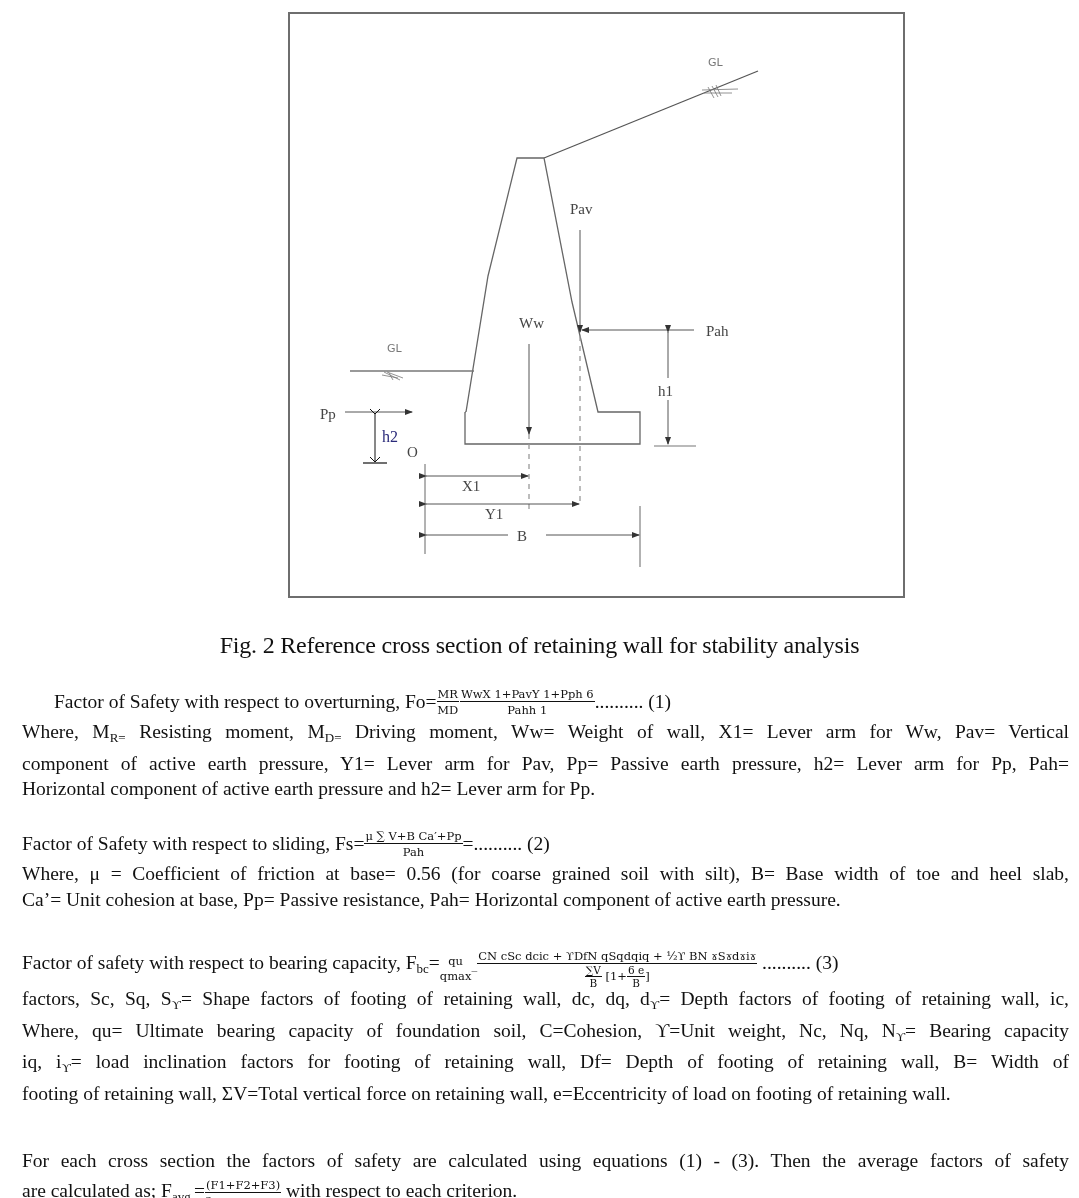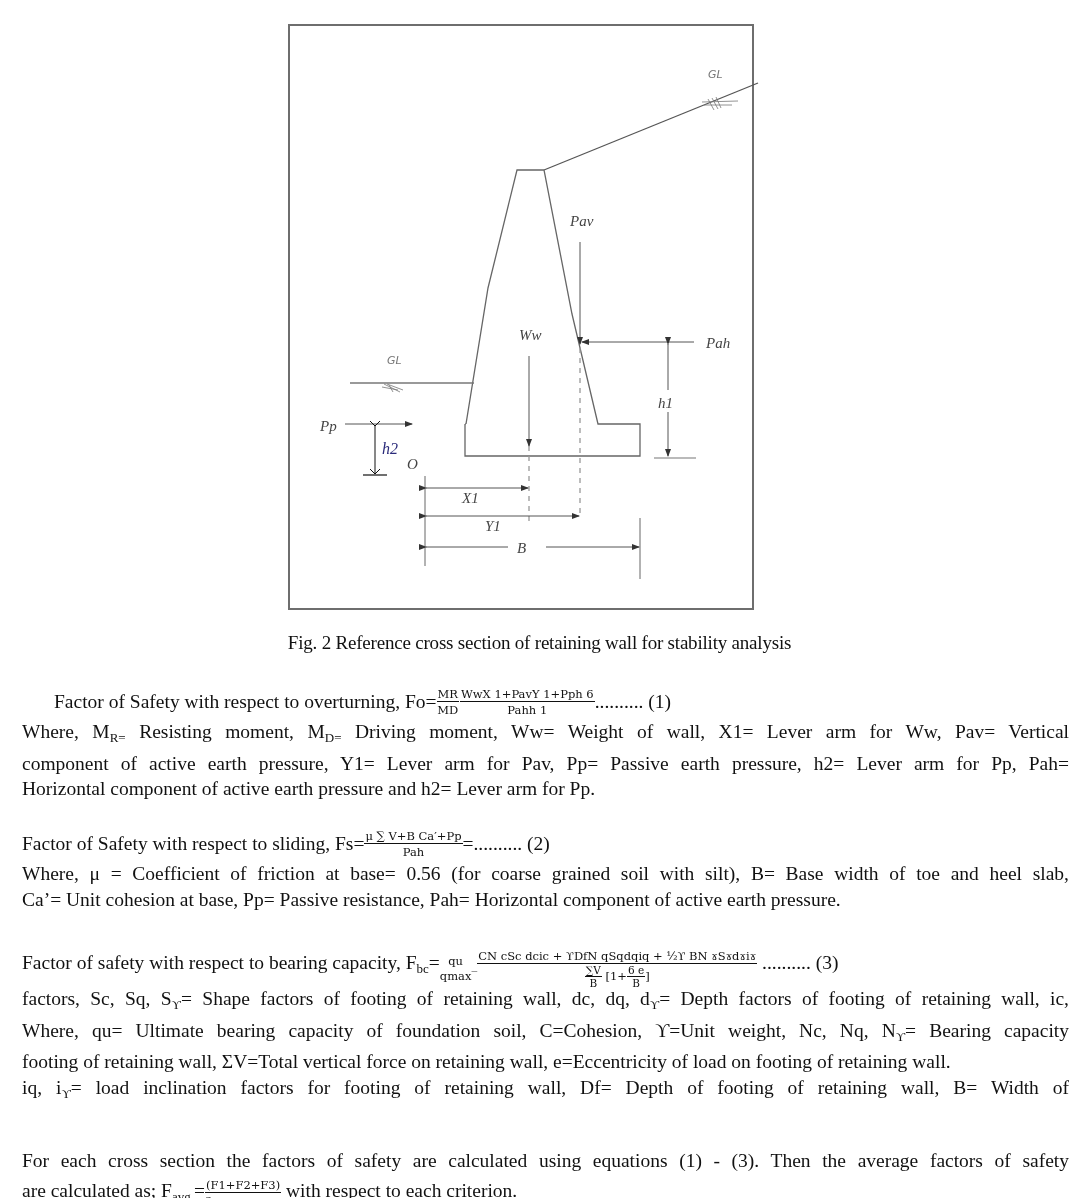--- a/index.html
+++ b/index.html
@@ -1,22 +1,22 @@
 <!DOCTYPE html>
 <html><head>
 <meta charset="utf-8">
 <style>
   html, body { margin:0; padding:0; background:#ffffff; }
   body { width:1079px; height:1198px; position:relative; overflow:hidden;
          font-family:"Liberation Serif", "DejaVu Serif", serif; color:#111; }
-  .figure-frame { position:absolute; left:288px; top:24px; width:466px; height:586px;
-                  border:2px solid #6e6e6e; box-sizing:border-box; background:#fff;font-style:italic; }
+  .figure-frame { position:absolute; left:288px; top:12px; width:617px; height:586px;
+                  border:2px solid #6e6e6e; box-sizing:border-box; background:#fff; }
   .figure-frame svg { position:absolute; left:0; top:0; }
   .caption { position:absolute; left:0; width:1079px; top:632px; text-align:center;
-             font-size:19px; letter-spacing:-0.2px; }
+             font-size:24px; letter-spacing:-0.2px; }
   .line { position:absolute; left:22px; font-size:19.5px; white-space:nowrap; line-height:22px; }
   .para { position:absolute; left:22px; width:1047px; font-size:19.5px; line-height:25.5px;
           text-align:justify; text-align-last:left; }
   .para .ln { display:block; text-align:justify; text-align-last:justify; white-space:nowrap; }
   .para .ln.last { text-align-last:left; }
   .frac { display:inline-block; vertical-align:middle; text-align:center;
           font-family:"DejaVu Serif", serif; font-size:11.5px; line-height:14px; position:relative; top:-2px; }
   .frac .num { display:block; border-bottom:1px solid #111; padding:0 1px; }
   .frac .den { display:block; padding-top:1px; }
   .sub { font-size:13px; vertical-align:-4px; }
@@ -121,20 +121,20 @@
   <span class="ln last">Ca’= Unit cohesion at base, Pp= Passive resistance, Pah= Horizontal component of active earth pressure.</span>
 </div>
 
 <div class="line" style="top:945px;">
   <span>Factor of safety with respect to bearing capacity, F</span><span class="sub">bc</span><span>=</span><span class="frac" style="top:3px;"><span class="num" style="border-bottom:none;">qu</span><span class="den">qmax</span></span><span class="small">_</span><span class="frac" style="top:4px;"><span class="num">CN cSc dcic + ϒDfN qSqdqiq + ½ϒ BN ɤSɤdɤiɤ</span><span class="den"><span class="frac" style="top:0;font-size:10.5px;line-height:11px;"><span class="num">∑V</span><span class="den">B</span></span> <span>[1+</span><span class="frac" style="top:0;font-size:10.5px;line-height:11px;"><span class="num">6 e</span><span class="den">B</span></span><span>]</span></span></span><span> .......... (3)</span>
 </div>
 
 <div class="para" style="top:986px;">
   <span class="ln"><span>factors, Sc, Sq, S</span><span class="sub">ϒ</span><span>= Shape factors of footing of retaining wall, dc, dq, d</span><span class="sub">ϒ</span><span>= Depth factors of footing of retaining wall, ic,</span></span>
   <span class="ln"><span>Where, qu= Ultimate bearing capacity of foundation soil, C=Cohesion, ϒ=Unit weight, Nc, Nq, N</span><span class="sub">ϒ</span><span>= Bearing capacity</span></span>
+  <span class="ln"><span>iq, i</span><span class="sub">ϒ</span><span>= load inclination factors for footing of retaining wall, Df= Depth of footing of retaining wall, B= Width of</span></span>
   <span class="ln last">footing of retaining wall, ΣV=Total vertical force on retaining wall, e=Eccentricity of load on footing of retaining wall.</span>
-  <span class="ln"><span>iq, i</span><span class="sub">ϒ</span><span>= load inclination factors for footing of retaining wall, Df= Depth of footing of retaining wall, B= Width of</span></span>
 </div>
 
 <div class="para" style="top:1127px;margin-top:21px;">
   <span class="ln">For each cross section the factors of safety are calculated using equations (1) - (3). Then the average factors of safety</span>
   <span class="ln last" style="margin-top:4px;"><span>are calculated as; F</span><span class="sub">avg.</span><span>=</span><span class="frac" style="top:0;"><span class="num">(F1+F2+F3)</span><span class="den">3</span></span><span> with respect to each criterion.</span></span>
 </div>
 
 </body></html>

